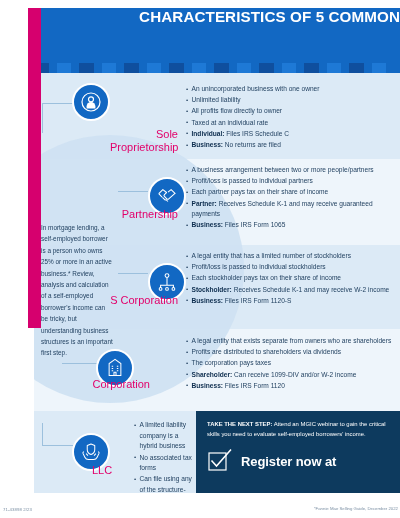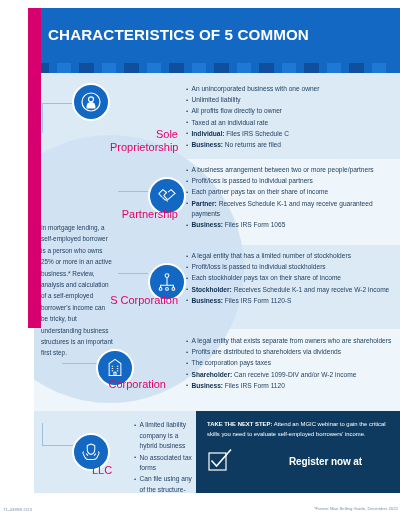--- a/index.html
+++ b/index.html
@@ -28,21 +28,21 @@
   .header {
     position: absolute;
     left: 34px; top: 8px;
     width: 366px; height: 55px;
     background: #1268c3;
     z-index: 5;
     display: flex; align-items: stretch;
   }
   .header-title {
     flex: 1;
-    display: flex; flex-direction: column; justify-content: center;
+    display: flex; flex-direction: row; justify-content: flex-end;
     padding-left: 14px;
   }
   .header-title .line {
     color: #ffffff;
     font-size: 15.2px;
     font-weight: bold;
     letter-spacing: 0.1px;
     line-height: 1.22;
     text-transform: uppercase;
     white-space: nowrap;
@@ -179,26 +179,25 @@
     line-height: 1.62;
   }
   .cta-top b { font-weight: bold; }
   .cta-bottom {
     display: flex; align-items: center;
     margin-top: 7px;
   }
   .cta-check { flex: none; margin-right: 8px; }
   .cta-lines .cl {
     color: #ffffff;
-    font-size: 10px;
+    font-size: 13px;
     font-weight: bold;
     line-height: 1.22;
     letter-spacing: -0.1px;
     white-space: nowrap;
-    margin-left: 48px;
   }
 
   
   .intro {
     position: absolute;
     left: 41px; top: 222px;
     width: 72px;
     color: #1c3c5c;
     font-size: 6.4px;
     line-height: 1.78;
@@ -341,21 +340,21 @@
     <div class="row" style="top:256px;height:82px;">
       <div class="row-inner">
         <div class="badge" style="left:62px; top:20px;">
           <svg width="22" height="22" viewBox="0 0 24 24" fill="none" stroke="#ffffff" stroke-width="1.1">
             <path d="M12 2.6 5.6 7.2v13h12.8v-13L12 2.6Z"></path>
             <path d="M5.6 20.2h12.8"></path>
             <path d="M8.4 10.2h1.6M8.4 12.6h1.6M8.4 15h1.6M14 10.2h1.6M14 12.6h1.6M14 15h1.6"></path>
             <path d="M10.9 20.2v-3.6h2.2v3.6"></path>
           </svg>
         </div>
-        <div class="cat-label" style="left:60px; top:6px; width:72px;">
+        <div class="cat-label" style="left:44px; top:6px; width:72px;">
           <div>Corporation</div>
         </div>
         <ul class="bullets" style="left:152px; top:7px; width:208px;">
           <li><span>A legal entity that exists separate from owners who are shareholders</span></li>
           <li><span>Profits are distributed to shareholders via dividends</span></li>
           <li><span>The corporation pays taxes</span></li>
           <li><b>Shareholder:</b> <span>Can receive 1099-DIV and/or W-2 income</span></li>
           <li><b>Business:</b> <span>Files IRS Form 1120</span></li>
         </ul>
       </div>

